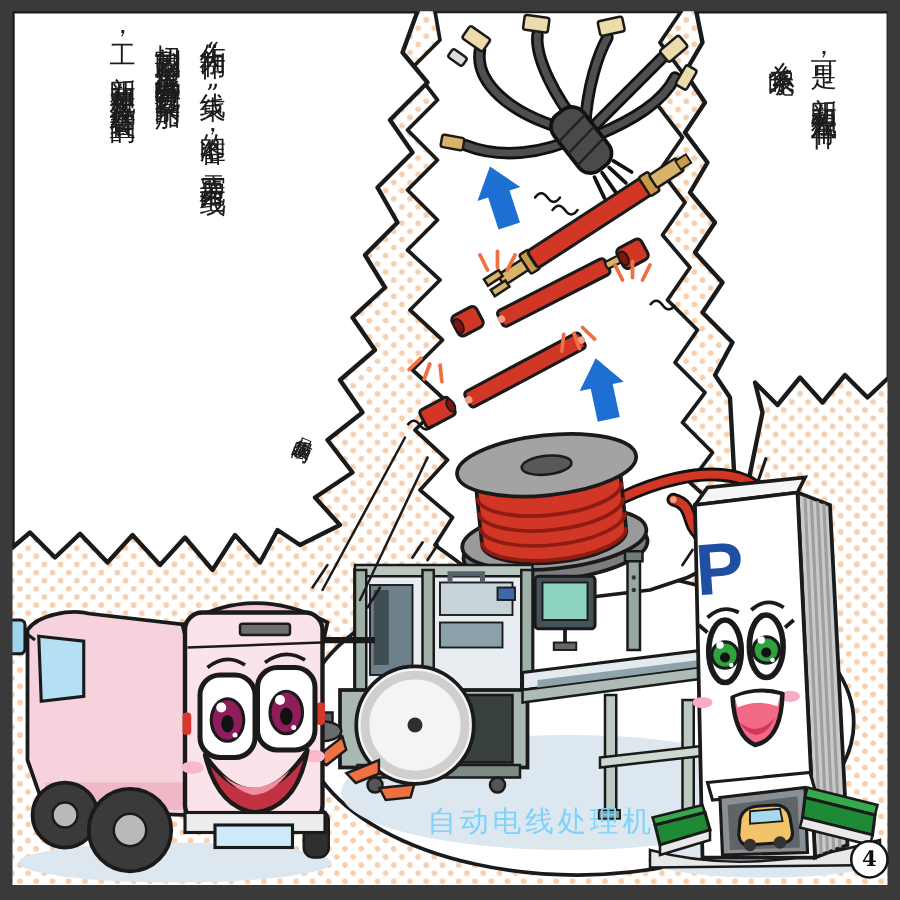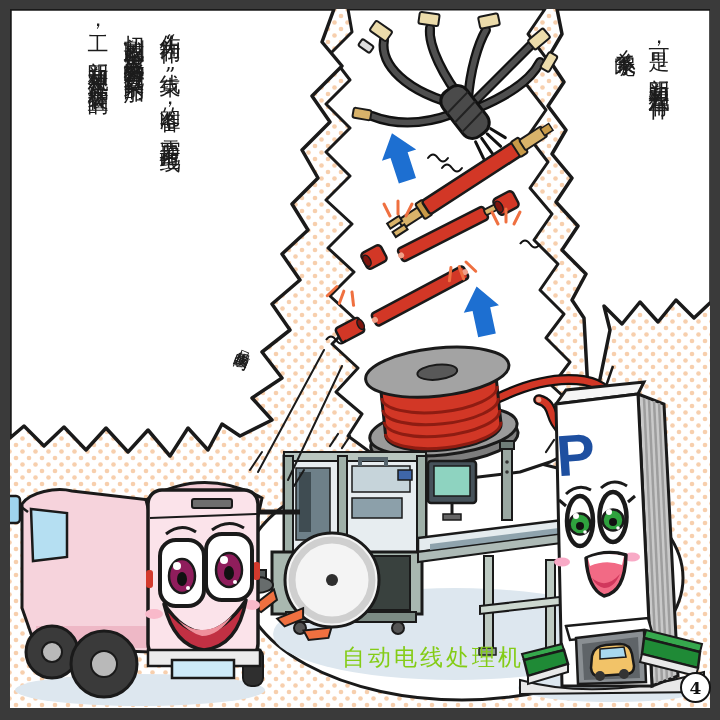--- a/index.html
+++ b/index.html
@@ -17,21 +17,21 @@
     z-index:5;
   }
   .left-text{left:52px;top:18px;height:452px;width:136px;font-size:21px;letter-spacing:3px;line-height:36px;}
   .right-text{left:598px;top:32px;height:282px;width:78px;font-size:21px;letter-spacing:3px;line-height:34px;}
   .shout{
     position:absolute;left:240px;top:340px;height:132px;
     writing-mode:vertical-rl;text-orientation:upright;
     font-size:15px;letter-spacing:1px;color:#1c1c1c;
     transform:rotate(22deg);transform-origin:top center;z-index:5;
   }
-  .caption{position:absolute;left:342px;top:642px;font-size:23px;letter-spacing:3px;color:#84cc16;z-index:5;}
+  .caption{position:absolute;left:342px;top:642px;font-size:23px;letter-spacing:3px;color:#7dd3fc;z-index:5;}
   .page-badge{
     position:absolute;left:680px;top:672px;width:27px;height:27px;
     border:2.5px solid #141414;border-radius:50%;background:#fff;
     display:flex;align-items:center;justify-content:center;
     font-size:17px;font-weight:bold;color:#111;z-index:6;
   }
 </style>
 </head>
 <body>
 

